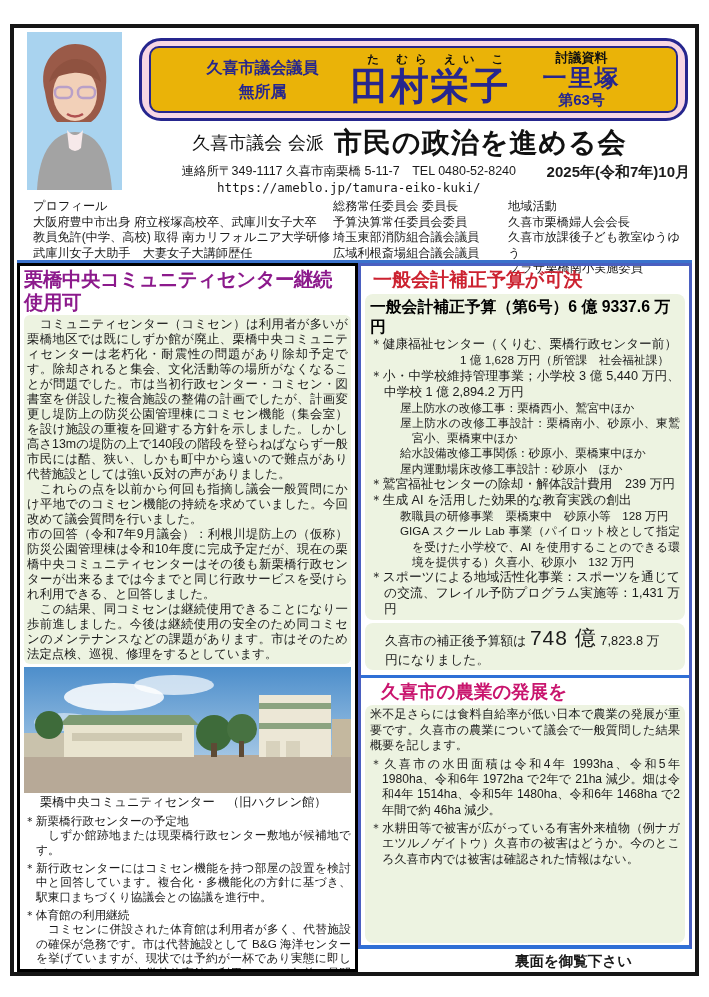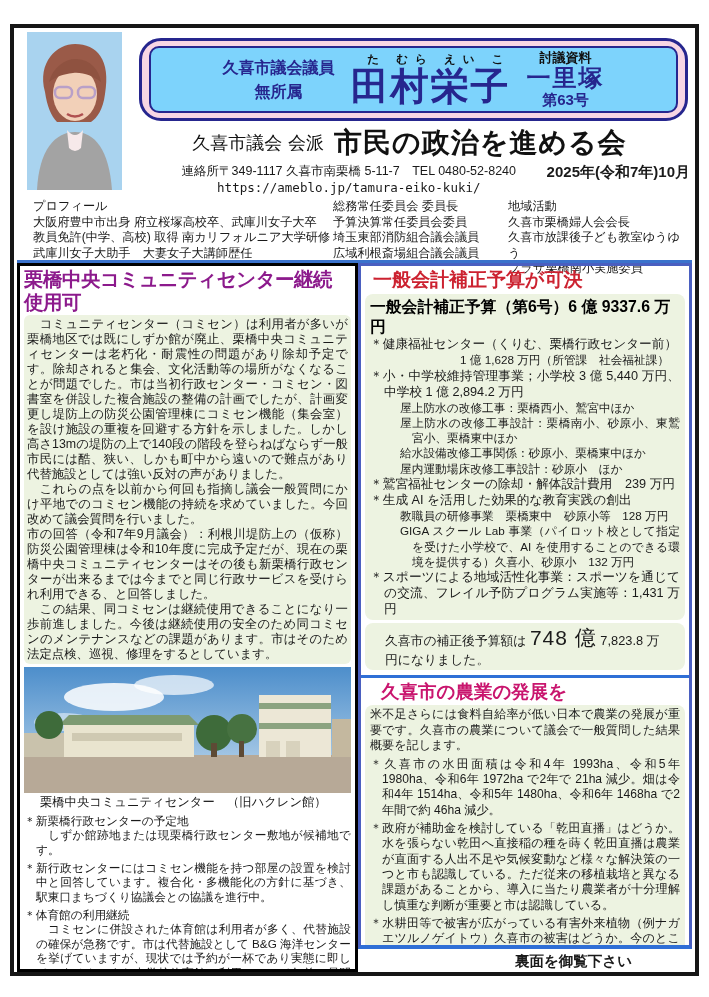--- a/index.html
+++ b/index.html
@@ -6,21 +6,21 @@
   html,body { width:709px; height:997px; }
   body { background:#ffffff; font-family:"Liberation Sans","DejaVu Sans",sans-serif; color:#1a1a1a; }
   .page { position:relative; width:709px; height:997px; background:#fff; overflow:hidden; }
   .frame { position:absolute; left:10px; top:24px; width:689px; height:952px; border:4px solid #161616; background:#fff; padding:2px 3px 0 3px; display:flex; flex-direction:column; overflow:hidden; }
 
   
   .header { display:flex; height:166px; flex:none; }
   .portrait { flex:none; width:95px; height:158px; margin:2px 5px 0 10px; background:#a9d3ef; overflow:hidden; }
   .head-right { flex:1; display:flex; flex-direction:column; min-width:0; }
   .banner { margin:8px 4px 0 12px; border:3px solid #26268e; border-radius:22px; background:#f7d6e4; padding:5px 7px; }
-  .banner-inner { border:2px solid #26268e; border-radius:10px; background:#7dd3fc; display:flex; align-items:center; justify-content:center; gap:16px; padding:3px 8px; }
+  .banner-inner { border:2px solid #26268e; border-radius:10px; background:#eab308; display:flex; align-items:center; justify-content:center; gap:32px; padding:3px 8px; }
   .role-block { color:#26268e; font-weight:bold; text-align:center; font-size:16px; line-height:1.45; }
   .name-block { text-align:right; }
   .furigana { font-size:11.5px; color:#111; letter-spacing:7px; font-weight:bold; }
   .big-name { font-size:38px; font-weight:bold; color:#26268e; letter-spacing:2px; line-height:1.05; }
   .issue-block { text-align:center; line-height:1.1; }
   .doc-type { font-size:13px; font-weight:bold; color:#111; }
   .nl-title { font-size:24px; font-weight:bold; color:#26268e; font-family:"DejaVu Serif","Liberation Serif",serif; letter-spacing:2px; }
   .issue-no { font-size:15px; font-weight:bold; color:#26268e; }
   .faction { display:flex; align-items:center; justify-content:center; gap:10px; margin-top:3px; font-family:"DejaVu Serif","Liberation Serif",serif; color:#111; }
   .faction-prefix { font-size:18px; }
@@ -226,21 +226,20 @@
             <span>久喜市の補正後予算額は </span><span class="big">748 億</span><span> 7,823.8 万円になりました。</span>
           </div>
 
           <div class="hr-blue"></div>
 
           <div class="headline-magenta">久喜市の農業の発展を</div>
 
           <div class="agri-box">
             <div class="intro">米不足さらには食料自給率が低い日本で農業の発展が重要です。久喜市の農業について議会で一般質問した結果概要を記します。</div>
             <div class="agri-bullet">＊久喜市の水田面積は令和4年 1993ha、令和5年 1980ha、令和6年 1972ha で2年で 21ha 減少。畑は令和4年 1514ha、令和5年 1480ha、令和6年 1468ha で2年間で約 46ha 減少。</div>
-            <div class="agri-bullet">＊政府が補助金を検討している「乾田直播」はどうか。水を張らない乾田へ直接稲の種を蒔く乾田直播は農業が直面する人出不足や気候変動など様々な解決策の一つと市も認識している。ただ従来の移植栽培と異なる課題があることから、導入に当たり農業者が十分理解し慎重な判断が重要と市は認識している。</div>
             <div class="agri-bullet">＊水耕田等で被害が広がっている有害外来植物（例ナガエツルノゲイトウ）久喜市の被害はどうか。今のところ久喜市内では被害は確認された情報はない。</div>
 
           </div>
         </article>
 
         <div class="backside">裏面を御覧下さい</div>
       </div>
     </div>
 
   </div>

